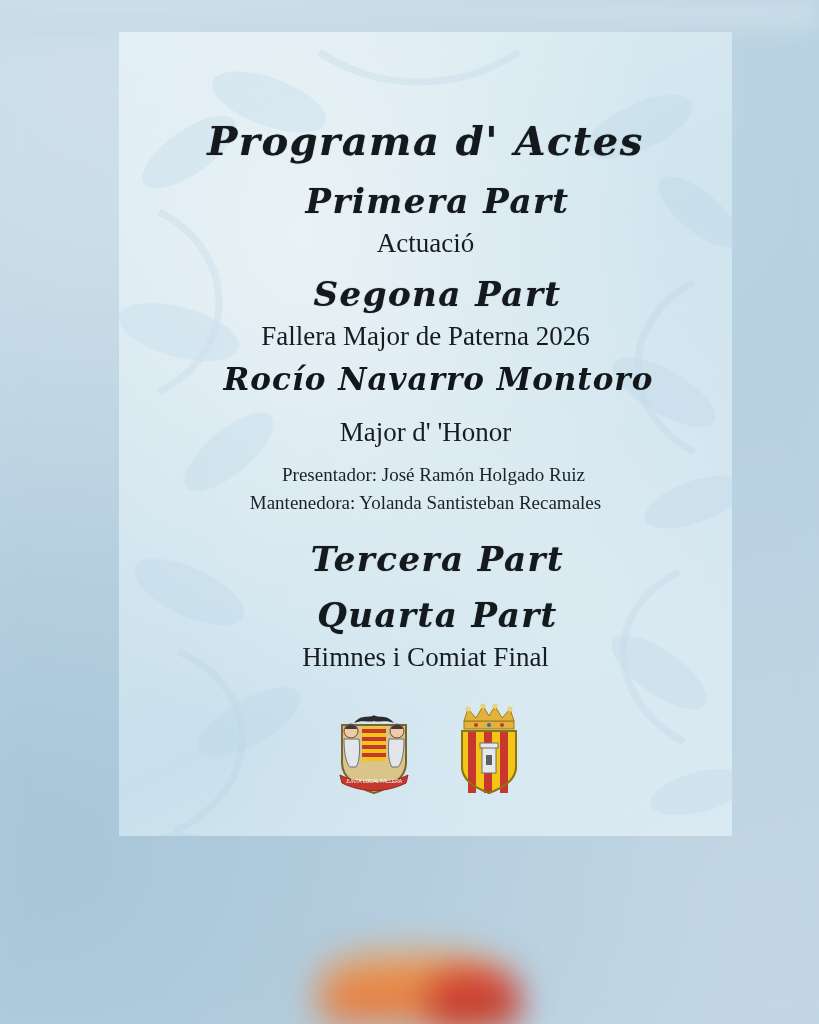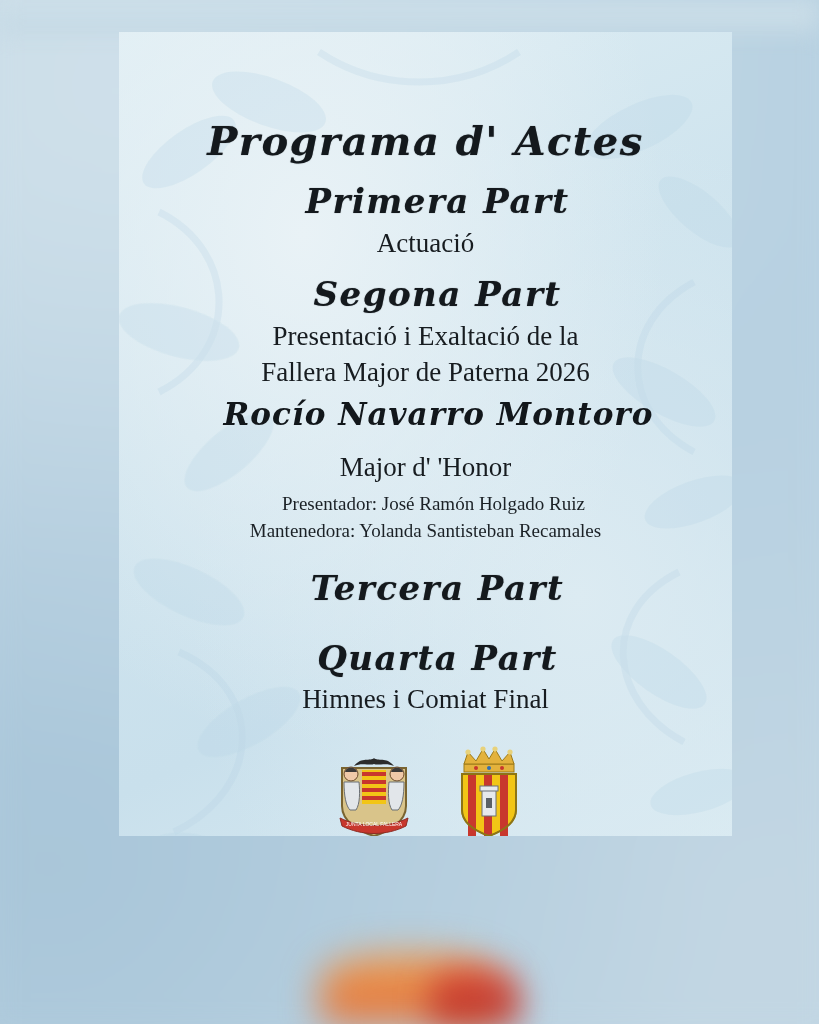--- a/index.html
+++ b/index.html
@@ -103,21 +103,21 @@
     line-height: 1.05;
     margin: 0 0 22px 0;
   }
   .part-head {
     font-size: 34px;
     line-height: 1.05;
     margin: 0 0 6px 0;
     padding-left: 24px;
   }
   .part-head.tercera { margin-top: 26px; }
-  .part-head.quarta { margin-top: 34px; }
+  .part-head.quarta { margin-top: 20px; }
 
   .serif-line {
     font-family: "Liberation Serif", serif;
     font-size: 27px;
     line-height: 1.32;
     color: #171c20;
     margin: 0 0 16px 0;
   }
   .serif-line.tight { margin-bottom: 2px; }
   .serif-line.pair { margin-bottom: 0; }
@@ -133,21 +133,21 @@
     padding-left: 26px;
   }
 
   .small-line {
     font-family: "Liberation Serif", serif;
     font-size: 19px;
     line-height: 1.45;
     color: #1b2126;
     margin: 0;
   }
-  .small-line.first { margin-top: 4px; padding-left: 16px; }
+  .small-line.first { margin-top: 11px; padding-left: 16px; }
 
   
   .crests {
     margin-top: 26px;
     display: flex;
     justify-content: center;
     align-items: flex-end;
     gap: 30px;
   }
   .crest-junta { width: 96px; height: 92px; }
@@ -193,21 +193,20 @@
   </svg>
 
   <div class="content">
 
     <h1 class="script title">Programa d' Actes</h1>
 
     <h2 class="script part-head">Primera Part</h2>
     <p class="serif-line">Actuació</p>
 
     <h2 class="script part-head">Segona Part</h2>
-    <p class="serif-line pair">Presentació i Exaltació de la</p>
     <p class="serif-line tight">Fallera Major de Paterna 2026</p>
 
     <p class="fallera-name">Rocío Navarro Montoro</p>
 
     <p class="serif-line tight">Major d' 'Honor</p>
 
     <p class="small-line first">Presentador: José Ramón Holgado Ruiz</p>
     <p class="small-line">Mantenedora: Yolanda Santisteban Recamales</p>
 
     <h2 class="script part-head tercera">Tercera Part</h2>

